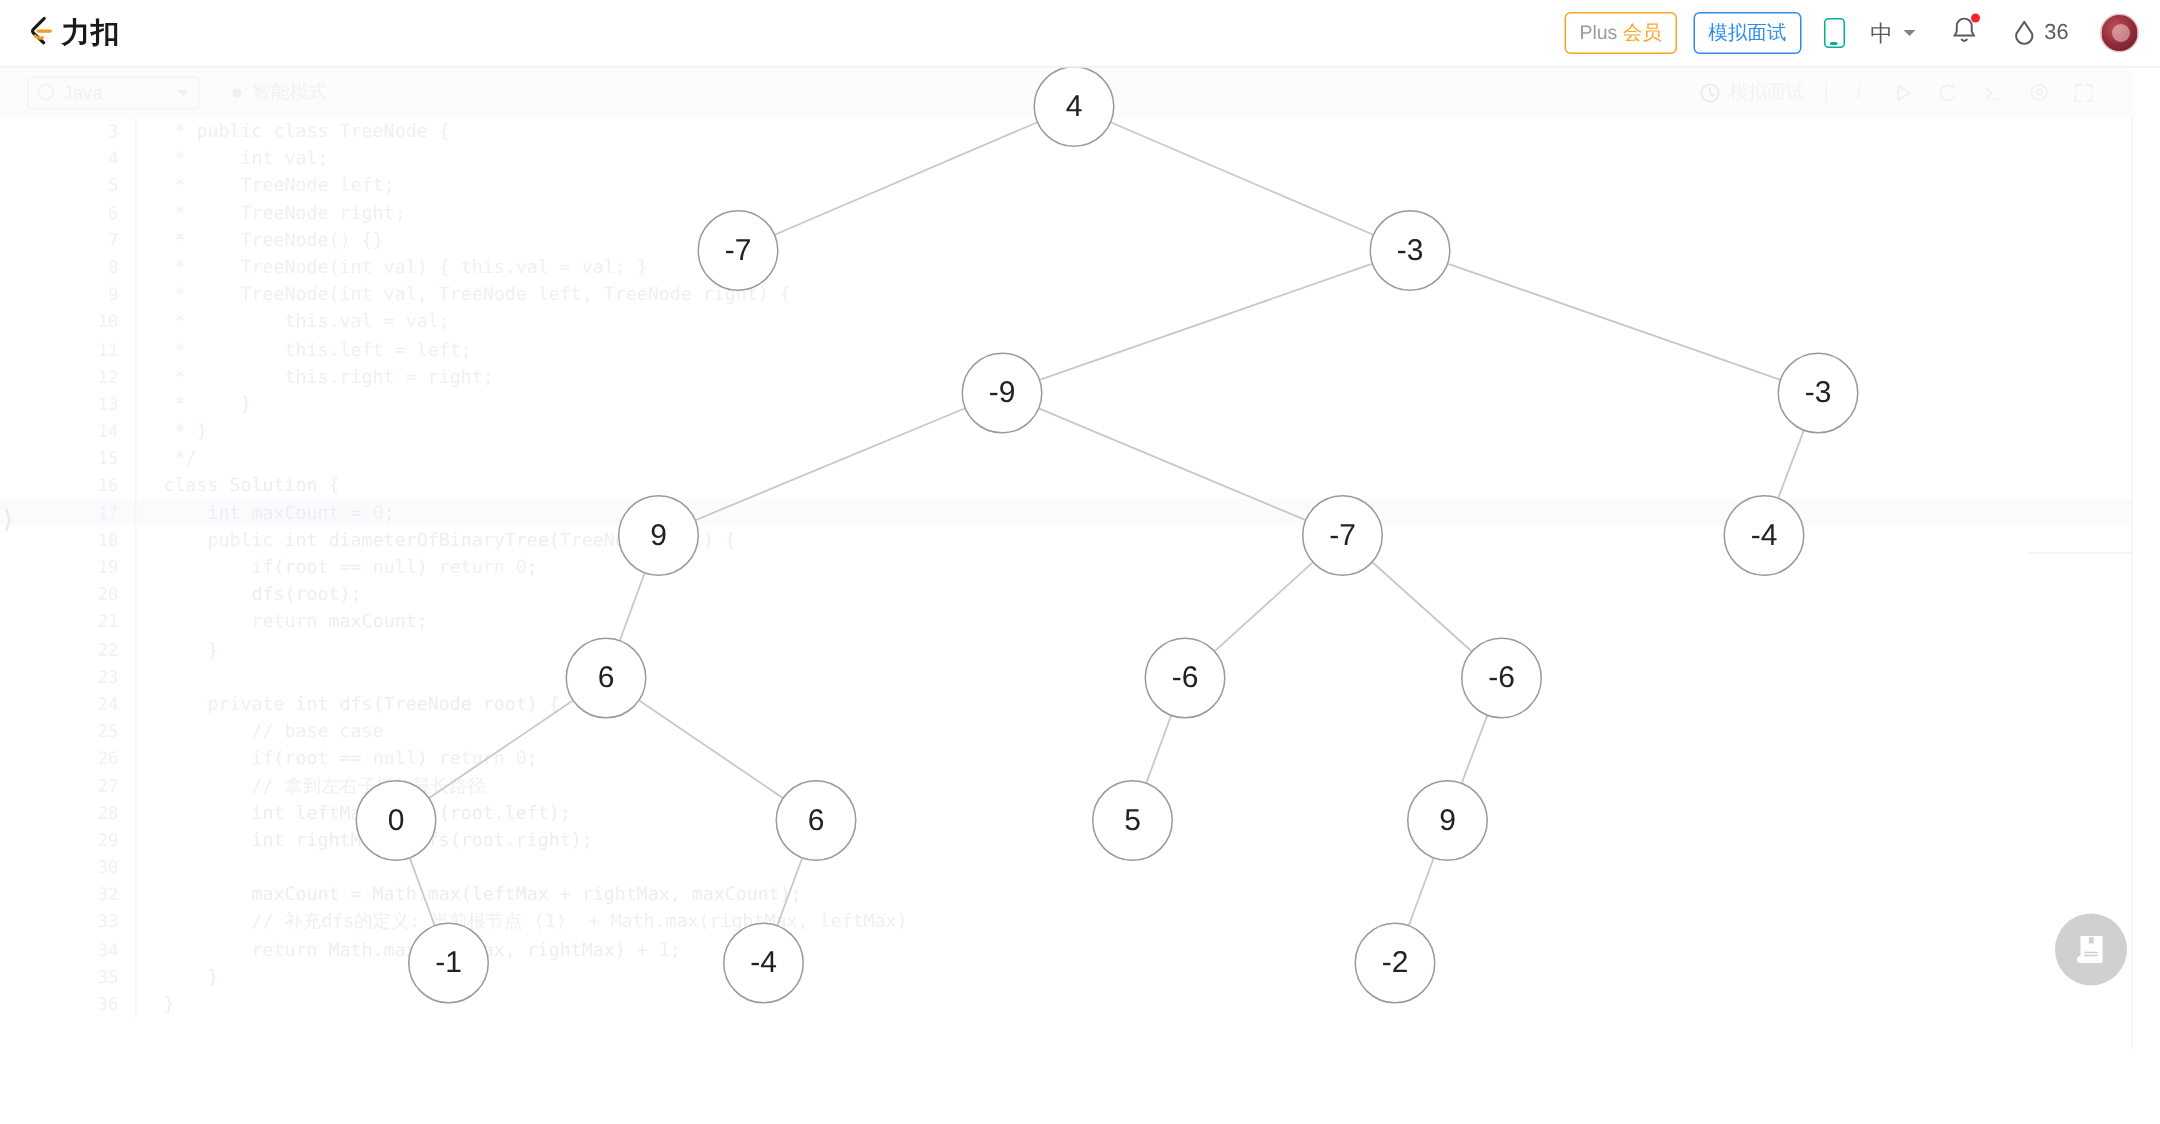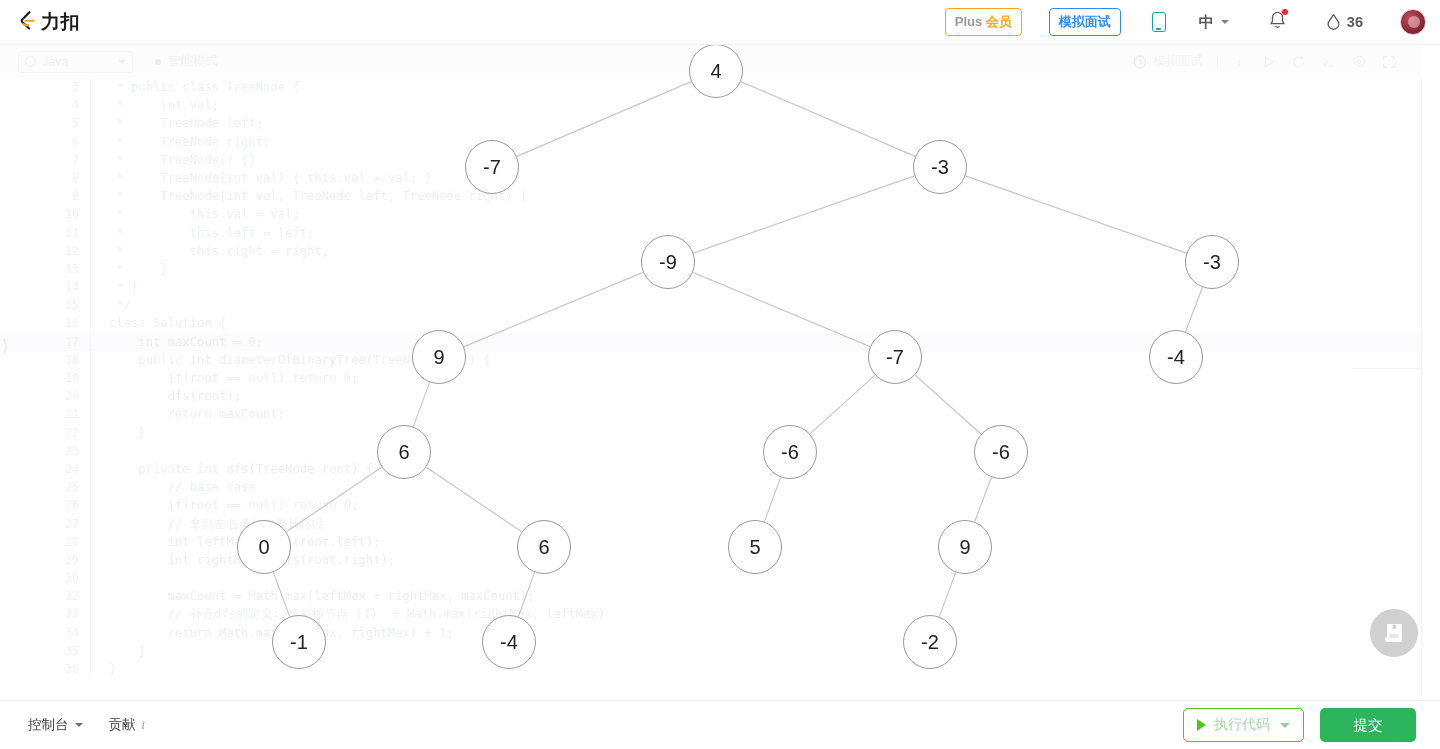--- a/index.html
+++ b/index.html
@@ -23,21 +23,21 @@
   .nav-links { display:flex; align-items:center; gap:0px; }
   .nav-item {
     font-size:14.5px; color:#3c3c3c; padding:0 13px; line-height:45px;
     cursor:pointer; white-space:nowrap;
   }
   .nav-item.store { color:#f0a020; display:flex; align-items:center; gap:4px; line-height:normal; }
   .store-ico { width:14px; height:13px; border:1.6px solid #f0a020; border-radius:2px; position:relative; }
   .store-ico:before { content:""; position:absolute; left:-1.6px; top:3px; width:14px; height:1.6px; background:#f0a020;}
   .caret { width:0;height:0;border-left:4px solid transparent;border-right:4px solid transparent;border-top:4px solid currentColor; opacity:.75; }
 
-  .nav-right { margin-left:auto; display:flex; align-items:center; gap:17px; margin-right:14px;font-weight:bold; }
+  .nav-right { margin-left:auto; display:flex; align-items:center; gap:1px; margin-right:14px; }
   .plus-badge {
     border:1px solid #f5a623; border-radius:4px; padding:4px 9px; font-size:13px;
     color:#f5a623; cursor:pointer; margin-right:10px; white-space:nowrap;
   }
   .plus-badge .p { color:#9b9b9b; }
   .interviewer-btn {
     border:1px solid #2d8cf0; border-radius:4px; padding:4px 9px; font-size:13px;
     color:#2d8cf0; cursor:pointer; margin-right:14px; white-space:nowrap;
   }
   .phone-ico { width:14px; height:20px; border:1.8px solid #00af9b; border-radius:3px; margin-right:16px; cursor:pointer; position:relative; }
@@ -355,32 +355,14 @@
   <div class="note-fab">
     <svg width="22" height="22" viewBox="0 0 22 22">
       <path d="M4 2.8 h14 v16.4 h-14 a1.6 1.6 0 0 1 0 -3.2 h12.6" fill="#fff" stroke="#fff" stroke-width="1.5" stroke-linejoin="round"></path>
       <rect x="4" y="2.8" width="14" height="13.6" fill="#fff"></rect>
       <path d="M9.6 2.8 h3.2 v5 l-1.6 -1.4 l-1.6 1.4 z" fill="#d0d0d0"></path>
       <path d="M6.4 13 h9.2 M6.4 15 h9.2" stroke="#d0d0d0" stroke-width="1.1"></path>
       <path d="M4 18 h13.4" stroke="#fff" stroke-width="1.5"></path>
     </svg>
   </div>
 
-  <div class="bottombar">
-    <div class="bb-item bb-console">
-      <span>控制台</span>
-      <span class="caret"></span>
-    </div>
-    <div class="bb-item bb-contrib">
-      <span>贡献</span>
-      <span class="bb-i">i</span>
-    </div>
-    <div class="bb-right">
-      <div class="run-btn">
-        <span class="run-tri"></span>
-        <span>执行代码</span>
-        <span class="run-caret"></span>
-      </div>
-      <button class="submit-btn">提交</button>
-    </div>
-  </div>
 
 </div>
 
 </body></html>

